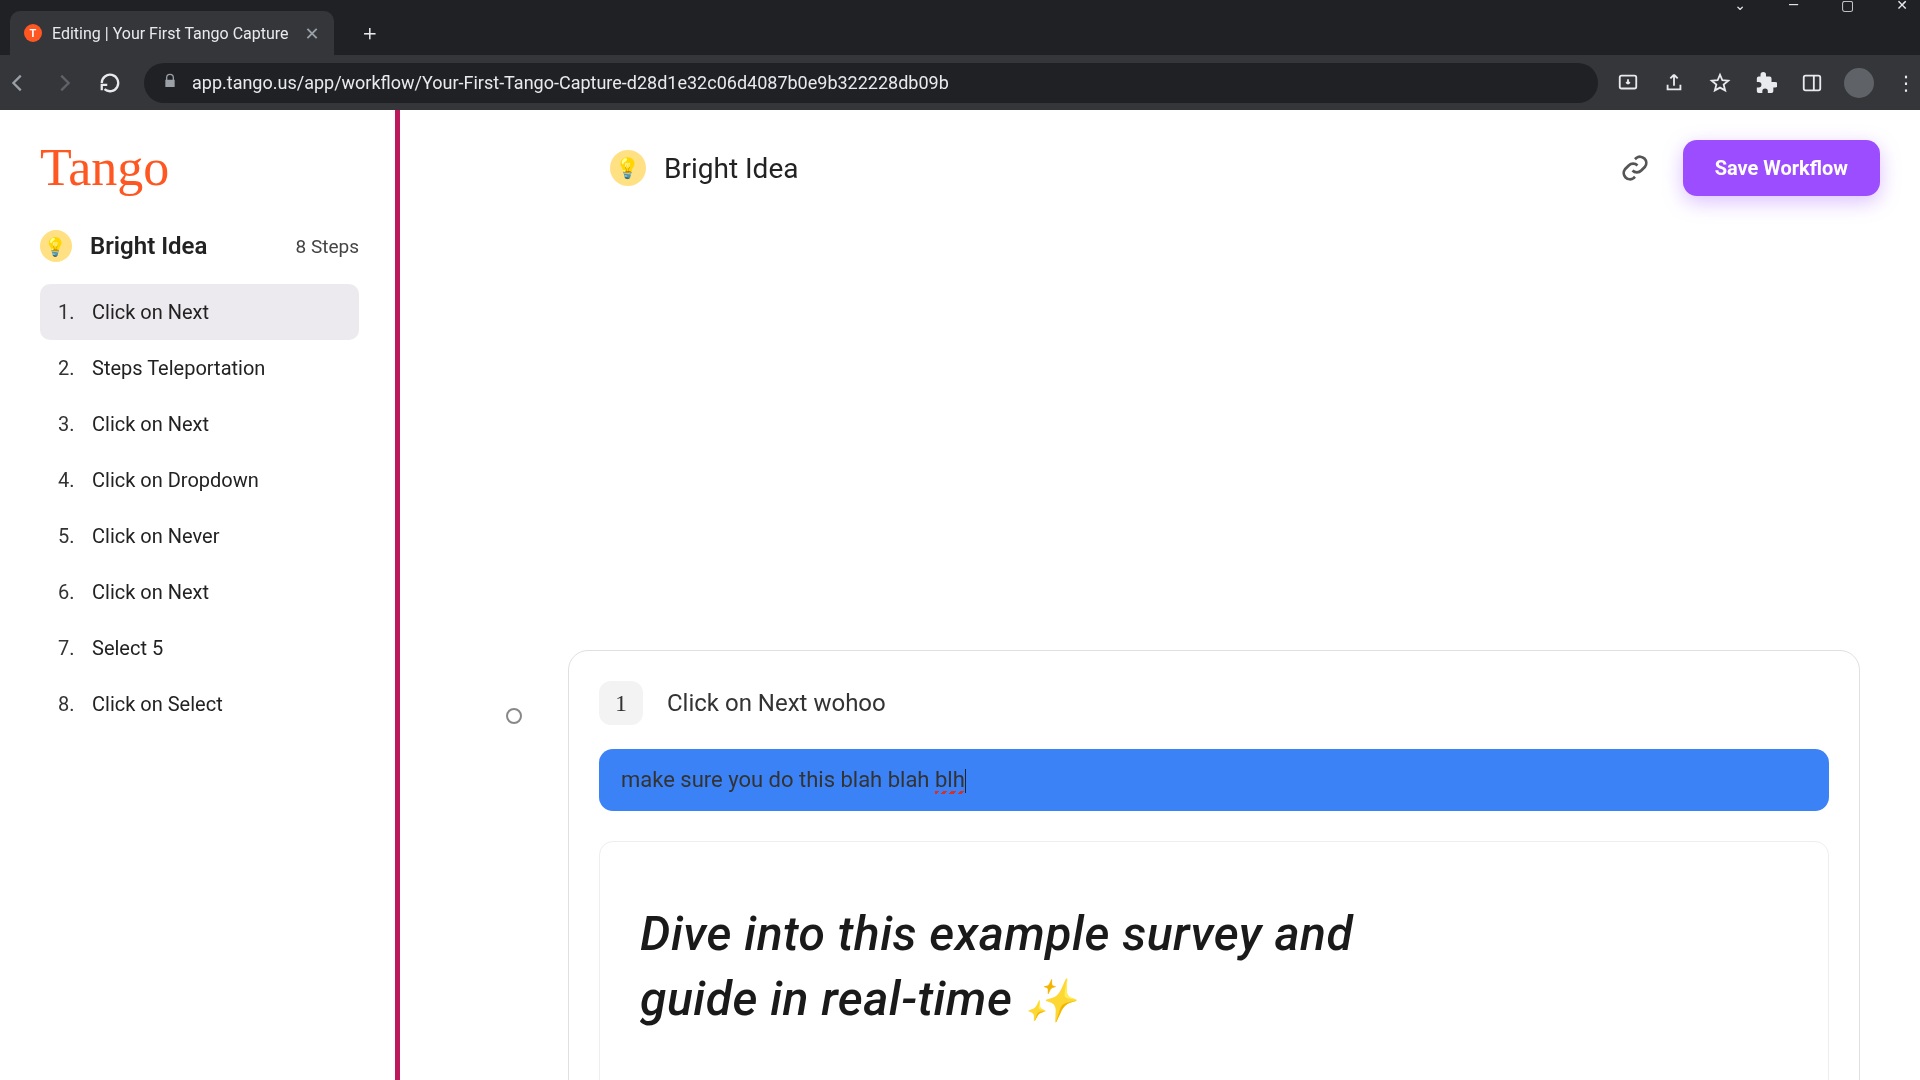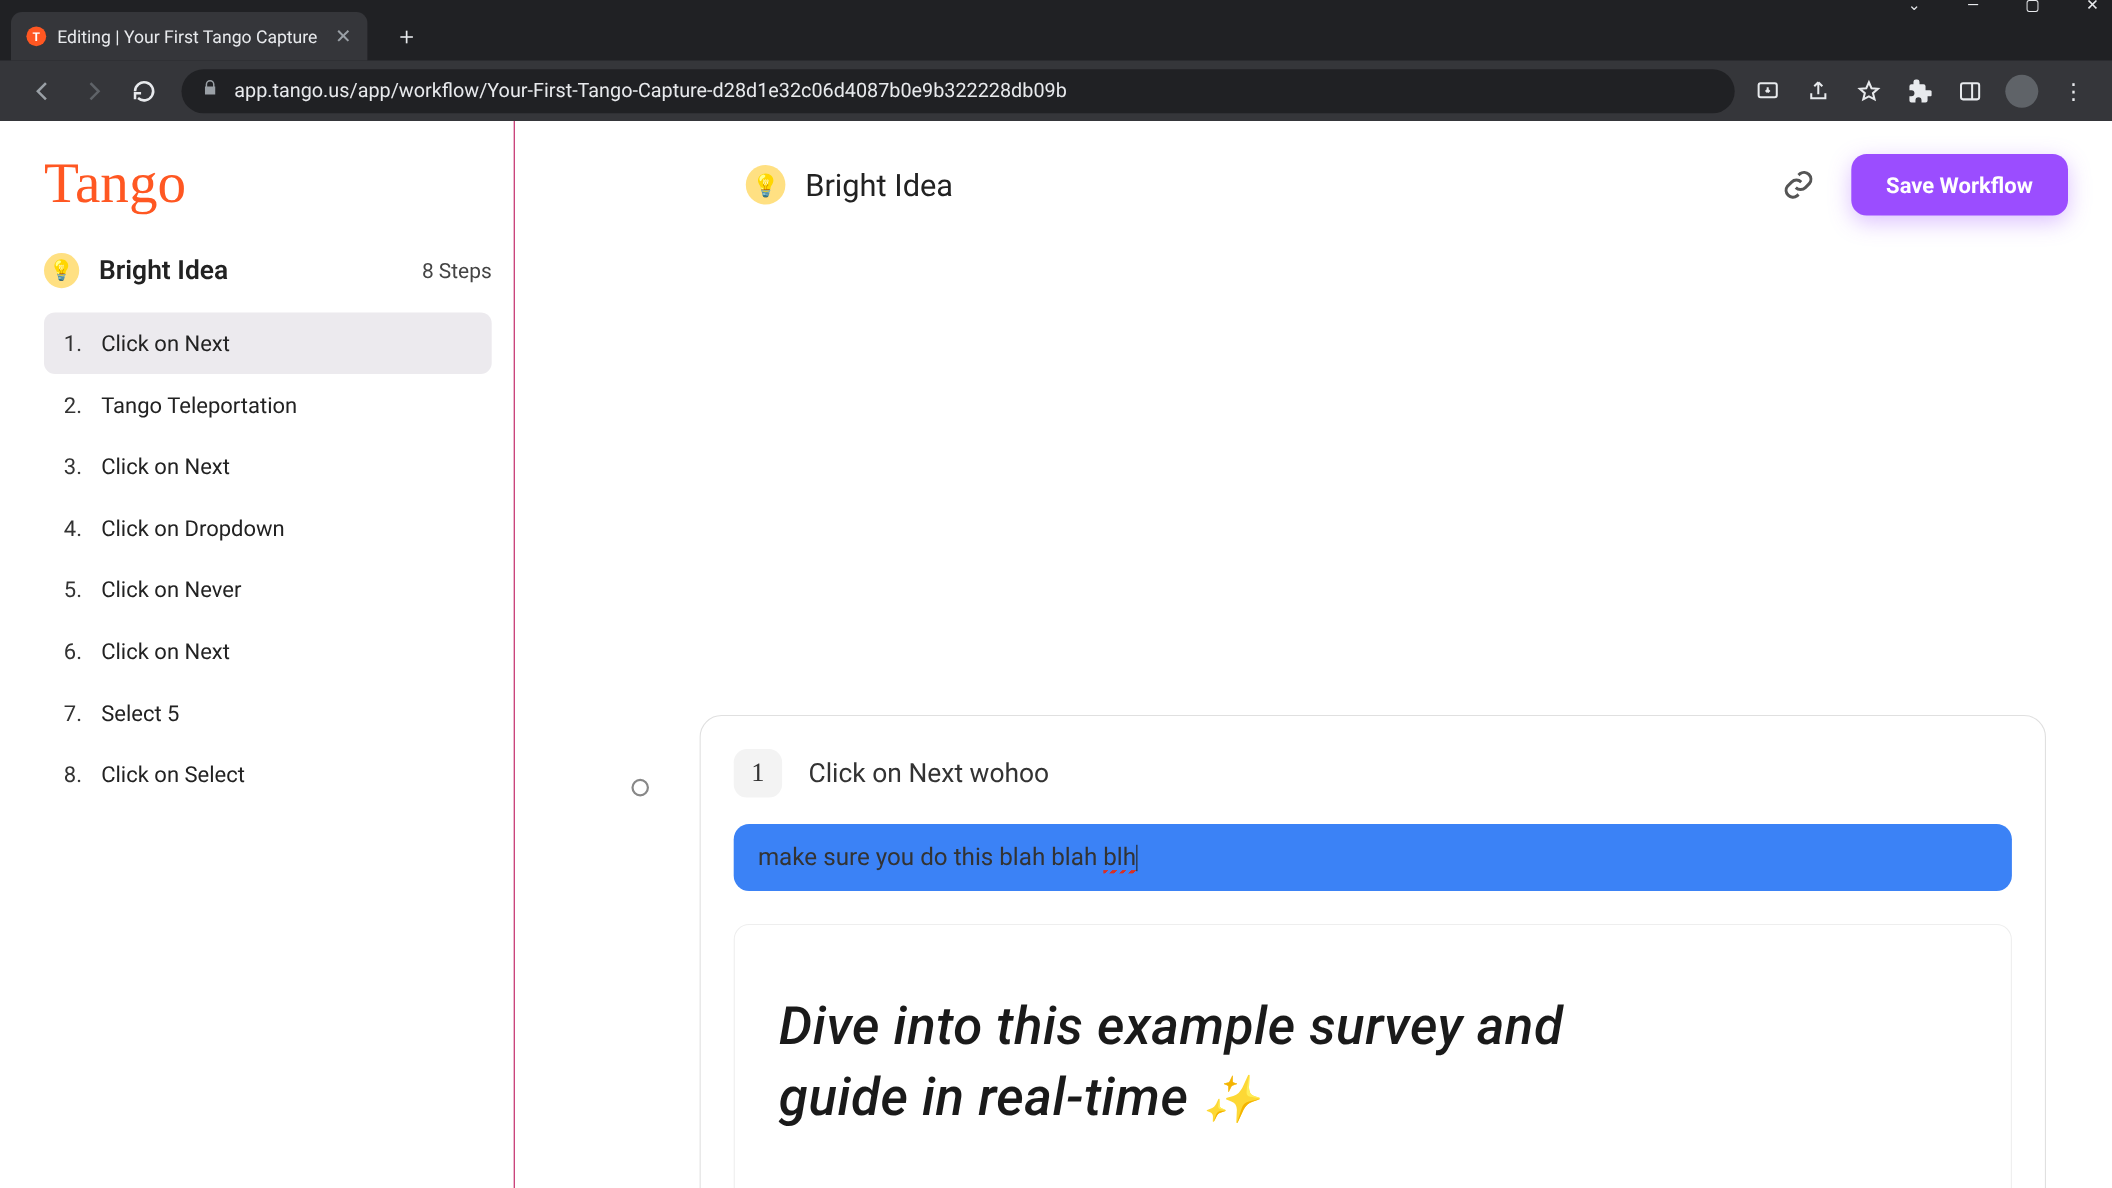--- a/index.html
+++ b/index.html
@@ -7,32 +7,32 @@
 
 
 .browser-top { background:#202124; }
 .titlebar { height:11px; display:flex; justify-content:flex-end; align-items:flex-start; padding-right:12px; gap:42px; color:#e8eaed; }
 .titlebar span { font-size:14px; line-height:11px; }
 .tabstrip { height:44px; display:flex; align-items:flex-end; padding-left:10px; }
 .tab { background:#35363a; height:44px; display:flex; align-items:center; gap:10px; padding:0 14px; border-top-left-radius:10px; border-top-right-radius:10px; color:#e8eaed; font-size:16px; }
 .tab .favicon { width:18px; height:18px; border-radius:50%; background:#ff5722; display:flex; align-items:center; justify-content:center; color:#fff; font-size:11px; font-weight:bold; }
 .tab .close { color:#9aa0a6; font-size:18px; margin-left:6px; }
 .newtab { width:36px; height:36px; display:flex; align-items:center; justify-content:center; color:#e8eaed; font-size:22px; margin-left:18px; margin-bottom:4px; }
-.toolbar { background:#35363a; height:55px; display:flex; align-items:center; padding:0 21px; gap:10px; }
+.toolbar { background:#35363a; height:55px; display:flex; align-items:center; padding:0 0; gap:10px; }
 .nav-btn { width:36px; height:36px; display:flex; align-items:center; justify-content:center; color:#9aa0a6; border-radius:50%; }
 .nav-btn.enabled { color:#e8eaed; }
 .addr { flex:1; height:40px; background:#202124; border-radius:20px; display:flex; align-items:center; padding:0 18px; color:#e8eaed; font-size:18px; gap:14px; margin:0 6px; }
 .addr .lock { color:#9aa0a6; }
 .toolbar-right { display:flex; align-items:center; gap:18px; color:#e8eaed; }
 .toolbar-right .ico { width:28px; height:28px; display:flex; align-items:center; justify-content:center; font-size:20px; }
 .avatar { width:30px; height:30px; border-radius:50%; background:#5f6368; }
 
 
 .app { display:flex; height:calc(1080px - 110px); background:#fff; }
-.sidebar { width:468px; border-right:1px solid #be185d; padding:32px 20px 0 40px; }
+.sidebar { width:400px; border-right:5px solid #be185d; padding:32px 36px 0 40px; }
 .logo { font-family:"Brush Script MT",cursive; font-size:52px; color:#ff5722; margin-bottom:36px; line-height:1; }
 .wf-header { display:flex; align-items:center; margin-bottom:22px; }
 .bulb-icon { width:32px; height:32px; border-radius:50%; background:#ffe082; display:flex; align-items:center; justify-content:center; font-size:18px; margin-right:18px; }
 .wf-title { font-size:24px; font-weight:600; color:#222; flex:1; }
 .step-count { font-size:19px; color:#444; }
 .steps { list-style:none; }
 .step-item { display:flex; align-items:center; height:56px; padding:0 18px; border-radius:10px; font-size:20px; color:#222; cursor:pointer; }
 .step-item.active { background:#eceaee; }
 .step-num { width:34px; color:#333; }
 .main { flex:1; position:relative; padding:0 40px; overflow:hidden; }
@@ -141,21 +141,21 @@
       <span class="wf-title">Bright Idea</span>
       <span class="step-count">8 Steps</span>
     </div>
     <ul class="steps" id="steps-list">
         <li class="step-item active">
           <span class="step-num">1.</span>
           <span>Click on Next</span>
         </li>
         <li class="step-item">
           <span class="step-num">2.</span>
-          <span>Tango Teleportation</span>
+          <span>Steps Teleportation</span>
         </li>
         <li class="step-item">
           <span class="step-num">3.</span>
           <span>Click on Next</span>
         </li>
         <li class="step-item">
           <span class="step-num">4.</span>
           <span>Click on Dropdown</span>
         </li>
         <li class="step-item">

